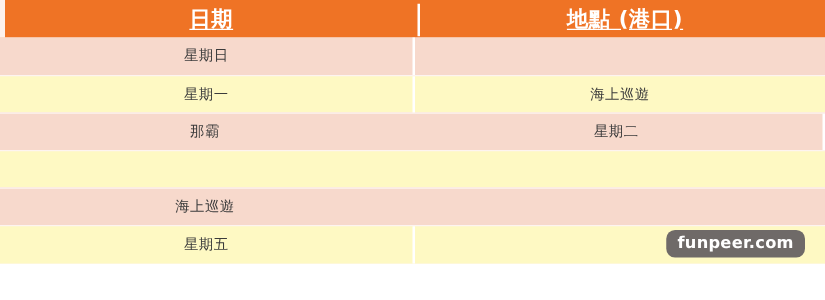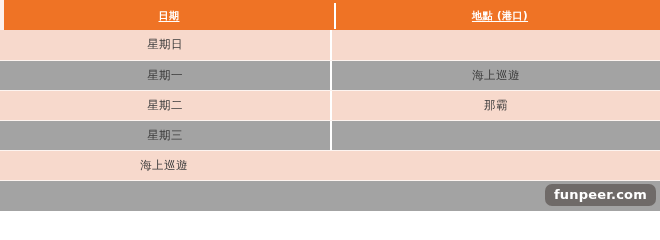--- a/index.html
+++ b/index.html
@@ -32,21 +32,21 @@
   
   .thead {
     height: 30px;
     background: #ef7325;
     padding-left: 4px;
     padding-top: 2px;
     box-sizing: border-box;
   }
   .thead .cell {
     color: #ffffff;
-    font-size: 10px;
+    font-size: 17px;
     font-weight: 600;
     text-decoration: underline;
     text-underline-offset: 2px;
     letter-spacing: 0.5px;
   }
 
   .cell {
     display: flex;
     align-items: center;
     justify-content: center;
@@ -57,21 +57,21 @@
     letter-spacing: 0.4px;
     line-height: 1;
   }
 
   .col-date   { width: 332px; flex: 0 0 332px; }
   .col-place  { width: 328px; flex: 0 0 328px; }
 
   
   .tbody-row { height: 30px; }
   .tbody-row.shade-a { background: #f7d9cc; }
-  .tbody-row.shade-b { background: #a3a3a3; }
+  .tbody-row.shade-b { background: #fef9c3; }
   .tbody-row.last    { height: 31px; }
 
   
   .tbody-row .col-date {
     border-right: 2px solid #ffffff;
   }
   .thead .col-date {
     border-right: 2px solid #ffffff;
   }
   .thead .col-date, .thead .col-place { height: 26px; }
@@ -86,21 +86,21 @@
     position: absolute;
     left: 0; top: 0;
     width: 4px; height: 30px;
     background: #fdf1ec;
     z-index: 3;
   }
 
   
   .watermark {
     position: absolute;
-    right: 4px;
+    right: 16px;
     bottom: 5px;
     background: #6f6a68;
     color: #ffffff;
     font-size: 13px;
     font-weight: 700;
     padding: 4px 9px 5px 9px;
     border-radius: 7px;
     letter-spacing: 0.2px;
     line-height: 1;
     z-index: 5;
@@ -132,40 +132,40 @@
   <div class="trow tbody-row shade-b">
     <div class="cell col-date">
       <span>星期一</span>
     </div>
     <div class="cell col-place">
       <span>海上巡遊</span>
     </div>
   </div>
 
   <div class="trow tbody-row shade-a">
+    <div class="cell col-place">
+      <span>那霸</span>
+    </div>
     <div class="cell col-date">
       <span>星期二</span>
-    </div>
-    <div class="cell col-place">
-      <span>那霸</span>
     </div>
   </div>
 
   <div class="trow tbody-row shade-b">
-    <div class="cell col-date">
-      <span>星期三</span>
-    </div>
   </div>
 
   <div class="trow tbody-row shade-a">
     <div class="cell col-place">
       <span>海上巡遊</span>
     </div>
   </div>
 
   <div class="trow tbody-row shade-b last">
+    <div class="cell col-date">
+      <span>星期五</span>
+    </div>
   </div>
 
   <div class="watermark">
     <span>funpeer.com</span>
   </div>
 
 </div>
 
 </body></html>

